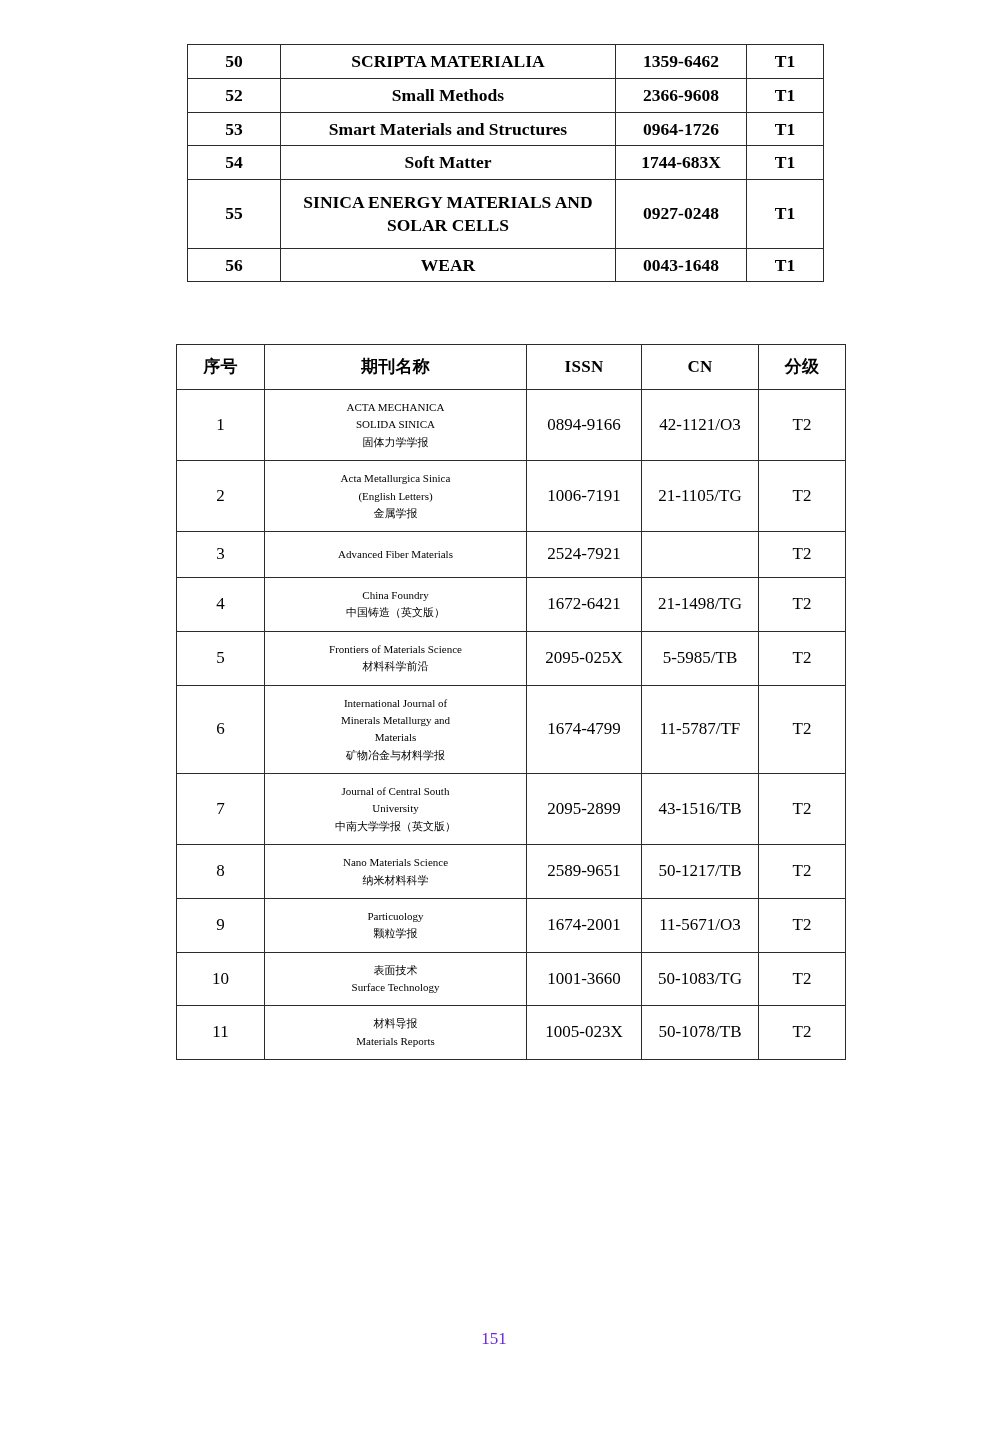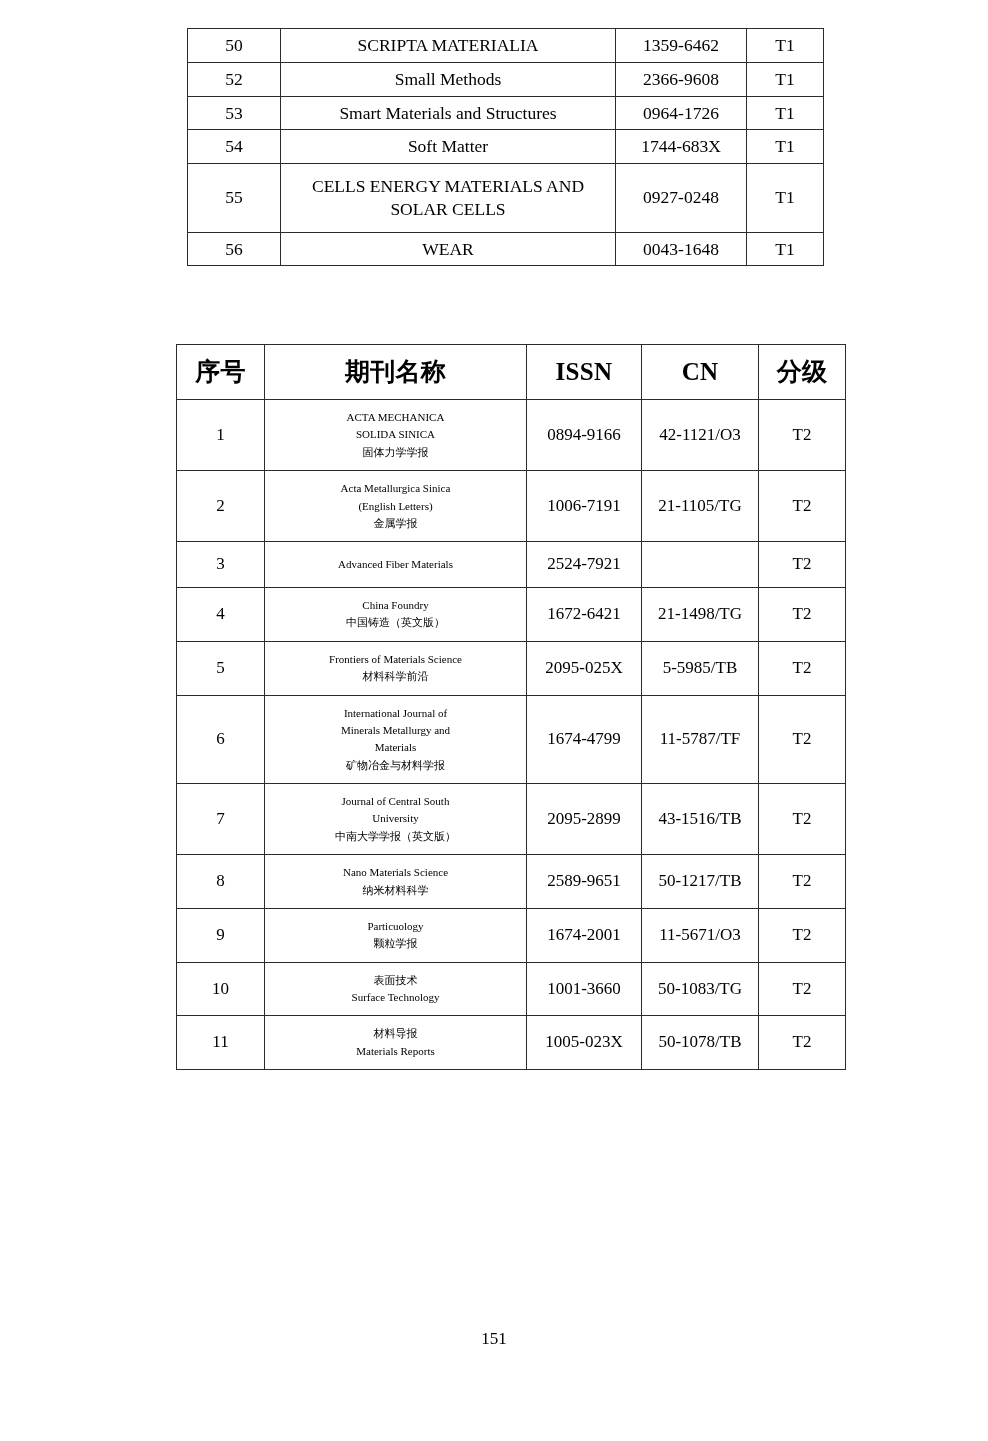--- a/index.html
+++ b/index.html
@@ -20,24 +20,25 @@
     position: absolute;
     top: 0; left: 0;
     width: 988px;
     height: 1441px;
   }
 
   
   .table-t1 {
     position: absolute;
     left: 187px;
-    top: 28px;
+    top: 44px;
     width: 636px;
     border-collapse: collapse;
     table-layout: fixed;
+    font-weight: bold;
   }
   .table-t1 td {
     border: 1px solid #2b2b2b;
     font-size: 17.5px;
     line-height: 1.30;
     text-align: center;
     vertical-align: middle;
     padding: 5px 4px;
     font-family: "Liberation Serif", "DejaVu Serif", serif;
   }
@@ -73,21 +74,21 @@
     font-family: "Liberation Sans", "DejaVu Sans", sans-serif;
     font-weight: bold;
     font-size: 20.5px;
     letter-spacing: 0.4px;
     padding: 13px 6px 14px 6px;
     text-align: center;
   }
   .t2-head {
     font-family: "Liberation Sans", "DejaVu Sans", sans-serif;
     font-weight: bold;
-    font-size: 25px;
+    font-size: 17px;
     letter-spacing: 0.3px;
     padding: 10px 4px 11px 4px;
     text-align: center;
   }
 
   .t2-cell {
     font-size: 17px;
     line-height: 1.58;
     padding: 9px 5px;
   }
@@ -100,21 +101,21 @@
 
   
   .page-number {
     position: absolute;
     left: 0;
     top: 1329px;
     width: 988px;
     text-align: center;
     font-size: 17px;
     font-family: "Liberation Serif", "DejaVu Serif", serif;
-    color: #000000;
+    color: #6d28d9;
   }
 </style>
 </head>
 <body>
 
 <div class="page">
 
   <table class="table-t1">
     <colgroup>
       <col class="t1-col-no">
@@ -143,21 +144,21 @@
         </tr>
         <tr>
           <td>54</td>
           <td>Soft Matter</td>
           <td>1744-683X</td>
           <td>T1</td>
         </tr>
         <tr class="t1-row-tall">
           <td>55</td>
           <td>
-            <span class="t2-name-line">CELLS ENERGY MATERIALS AND</span>
+            <span class="t2-name-line">SINICA ENERGY MATERIALS AND</span>
             <span class="t2-name-line">SOLAR CELLS</span>
           </td>
           <td>0927-0248</td>
           <td>T1</td>
         </tr>
         <tr>
           <td>56</td>
           <td>WEAR</td>
           <td>0043-1648</td>
           <td>T1</td>

